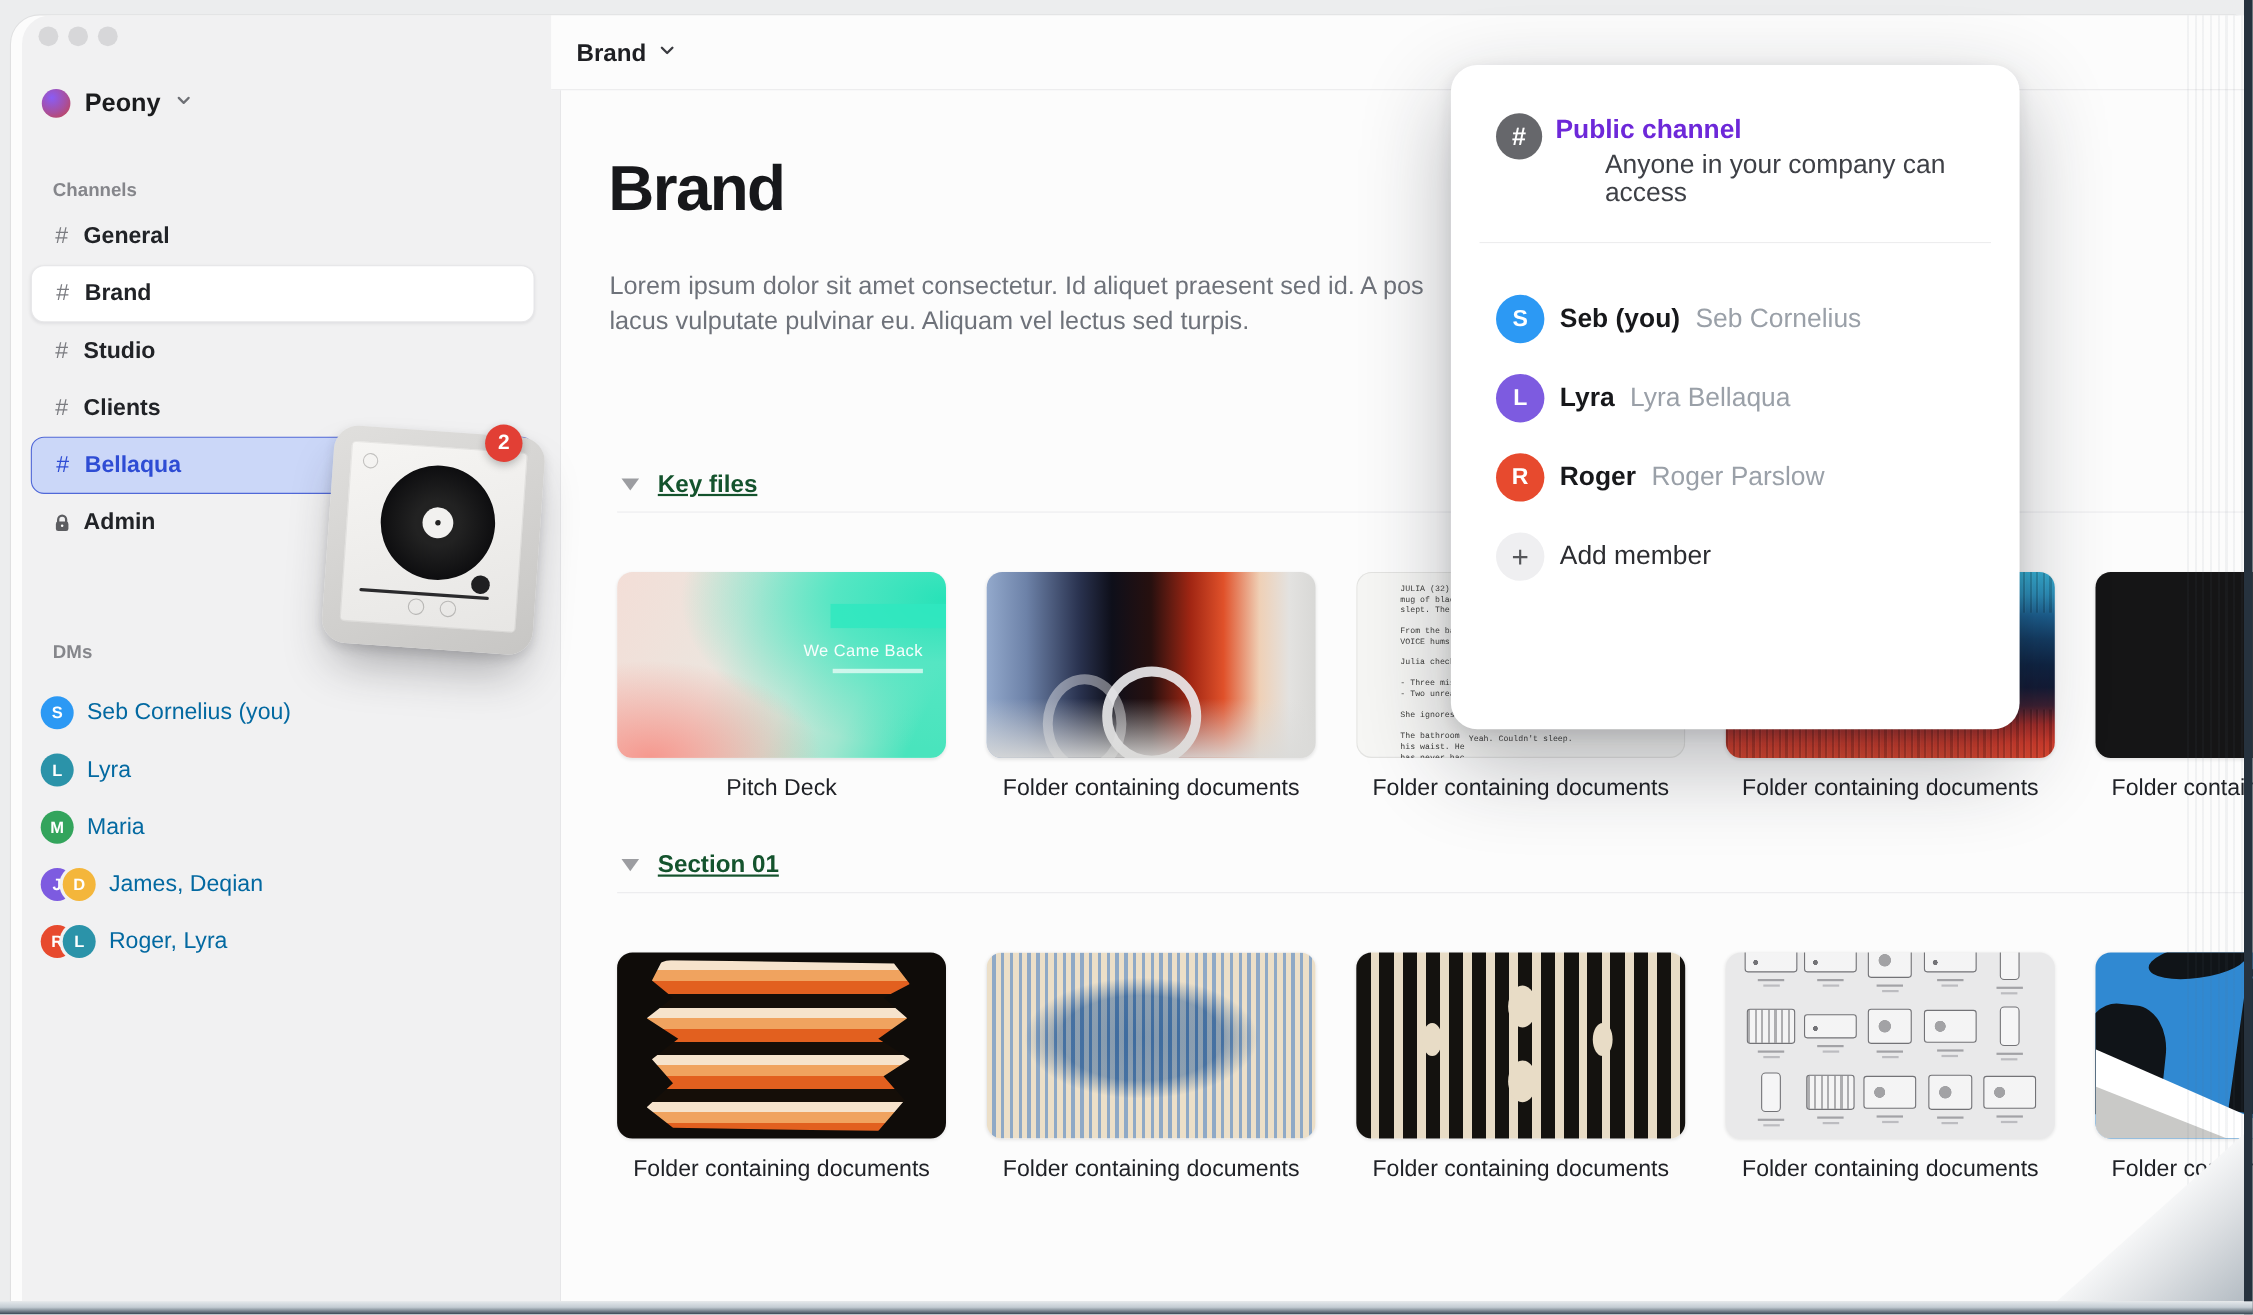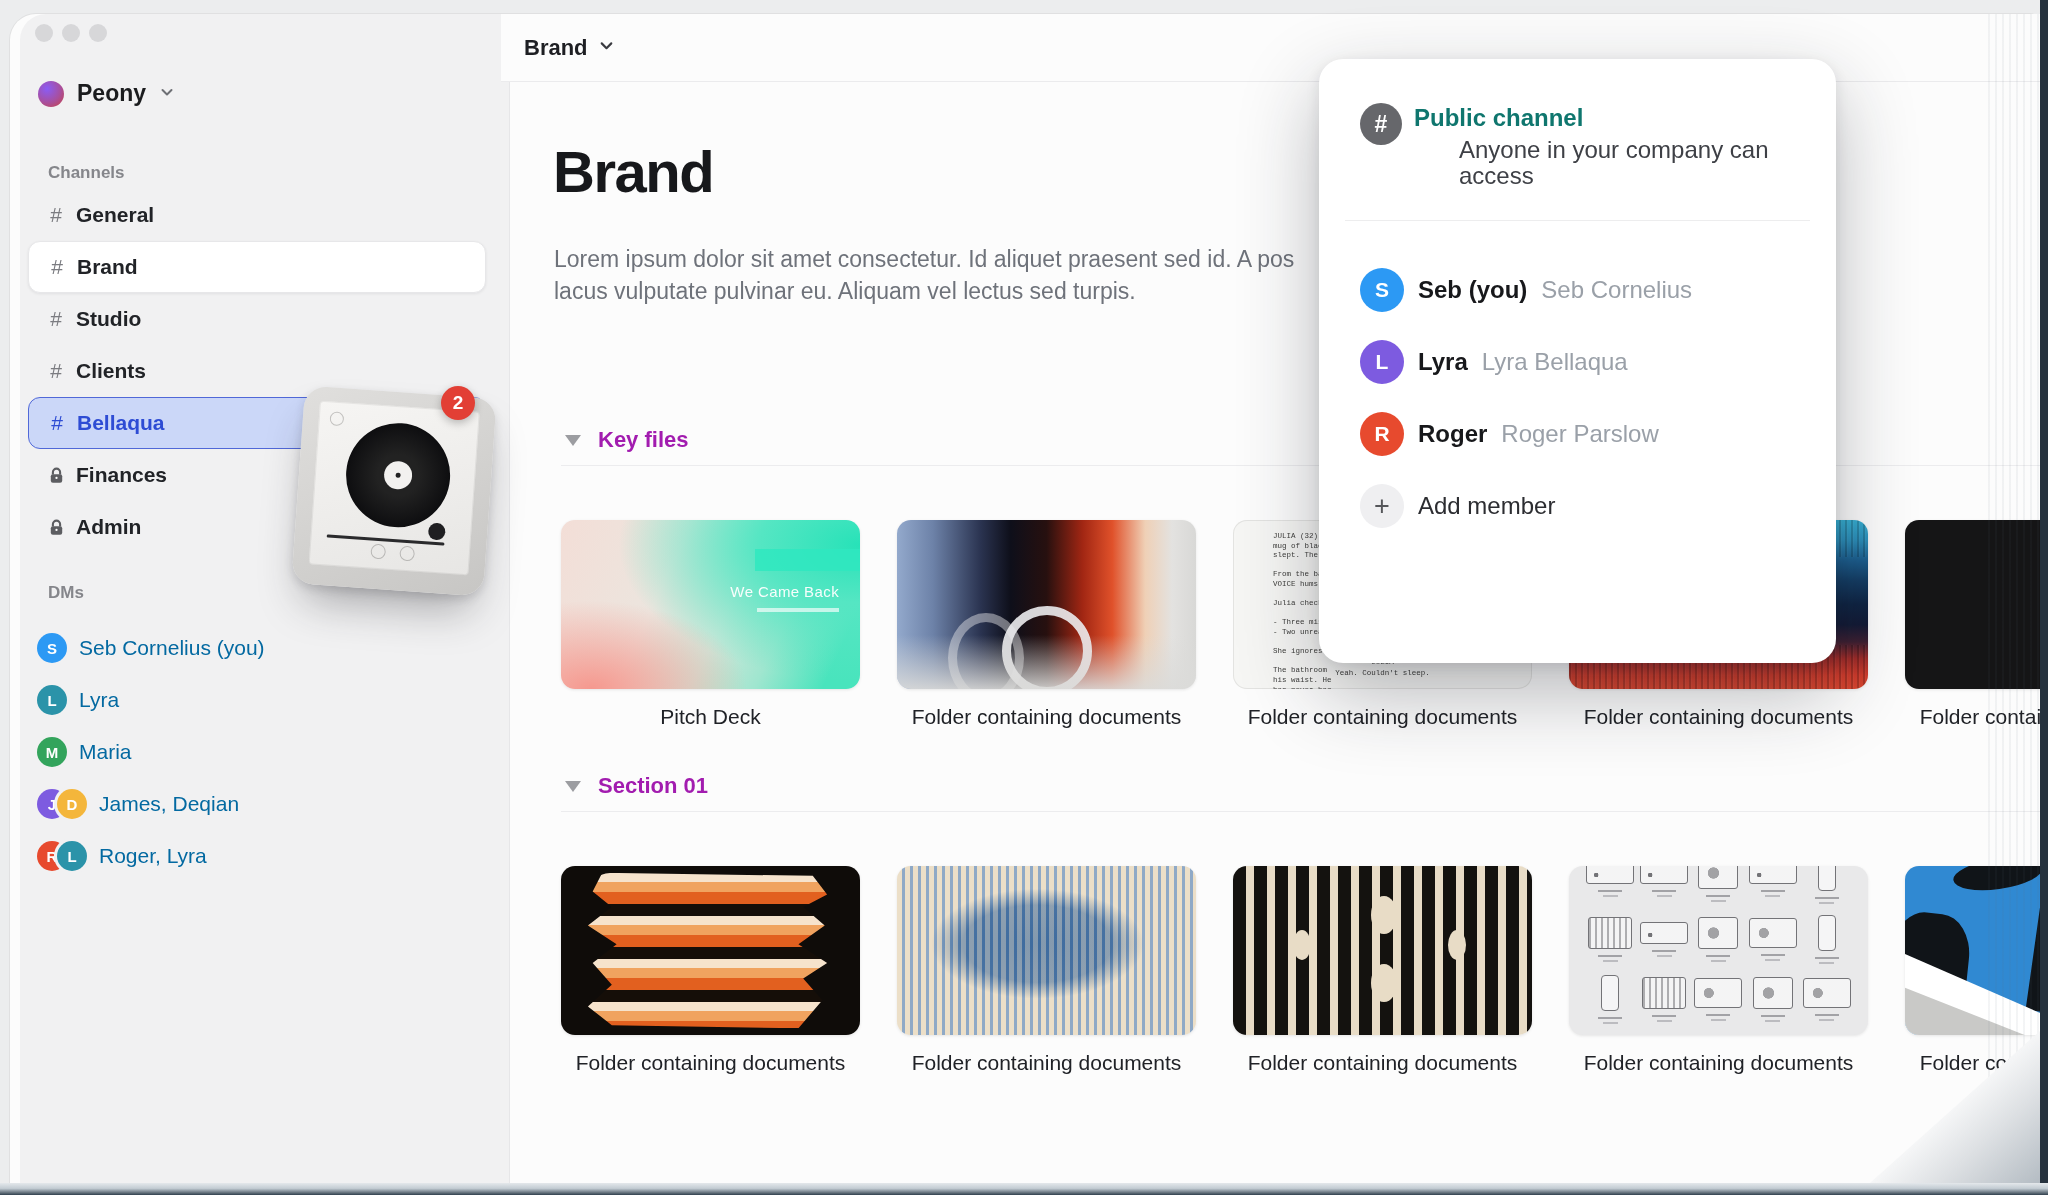--- a/index.html
+++ b/index.html
@@ -62,21 +62,21 @@
   .crumb{display:flex;align-items:center;gap:10px;cursor:pointer;}
   .crumb-label{font-size:22px;font-weight:600;color:#1e1f23;}
   .page-title{position:absolute;left:553px;top:138px;font-size:58px;font-weight:800;
       letter-spacing:-1.5px;color:#17181b;}
   .page-desc{position:absolute;left:554px;top:243px;font-size:23px;line-height:32px;color:#6e727a;}
   .section{position:absolute;left:561px;right:0;}
   #section-0{top:427px;} #section-1{top:773px;}
   .sec-head{display:flex;align-items:center;gap:17px;height:26px;margin-left:4px;cursor:pointer;}
   .tri{width:0;height:0;border-left:8px solid transparent;border-right:8px solid transparent;
       border-top:11px solid #9c9da1;}
-  .sec-label{font-size:22px;font-weight:700;color:#a21caf;}
+  .sec-label{font-size:22px;font-weight:700;color:#14532d;text-decoration:underline;}
   .sec-divider{height:1px;background:#ececee;margin-top:12px;}
   .cards-row{display:flex;gap:37px;margin-top:54px;}
   .card-wrap{width:299px;flex:none;}
   .card{position:relative;width:299px;height:169px;border-radius:14px;overflow:hidden;
       box-shadow:0 1px 3px rgba(25,25,30,.10);cursor:pointer;}
   .caption{margin-top:16px;text-align:center;font-size:21px;font-weight:500;color:#202227;white-space:nowrap;}
   
   .art-pitch{background:
       radial-gradient(95% 95% at 10% 100%,rgba(246,148,138,.95) 0%,rgba(246,148,138,0) 55%),
       radial-gradient(130% 130% at 100% 15%,#27e2b8 0%,#55e6c3 26%,rgba(85,230,195,0) 62%),
@@ -139,21 +139,21 @@
   .fold-w{position:absolute;inset:0;background:#fff;clip-path:polygon(0 52%,62% 100%,0 100%);}
   .fold-g{position:absolute;inset:0;background:#c9c9c7;clip-path:polygon(0 72%,40% 100%,0 100%);}
   
   .popover{position:absolute;left:1319px;top:59px;width:517px;height:604px;background:#fff;border-radius:24px;
       box-shadow:0 30px 80px rgba(25,30,40,.30),0 4px 14px rgba(25,30,40,.10);z-index:40;
       padding:44px 26px 0 26px;box-sizing:border-box;}
   .opt-row{display:flex;padding-left:15px;align-items:flex-start;cursor:pointer;}
   .opt-ico{width:42px;height:42px;margin-right:12px;display:flex;align-items:center;justify-content:center;flex:none;}
   .opt-circ{width:42px;height:42px;border-radius:50%;background:#66676b;color:#fff;font-size:23px;
       font-weight:700;display:flex;align-items:center;justify-content:center;}
-  .opt-title{font-size:24px;font-weight:700;color:#0f766e;line-height:30px;}
+  .opt-title{font-size:24px;font-weight:700;color:#6d28d9;line-height:30px;}
   .opt-sub{font-size:24px;color:#3e4046;margin-top:4px;line-height:26px;margin-left:45px;}
   .opt-row.selected{background:#e9eefb;border-radius:16px;margin-top:24px;padding:14px 0 16px 15px;}
   .opt-row.selected .opt-title{color:#3250d2;}
   .opt-row.selected .opt-sub{color:#3a56d6;}
   .pop-divider{height:1px;background:#ededee;margin-top:31px;}
   #members{margin-top:33px;}
   .mem-row{display:flex;align-items:center;height:72px;padding-left:15px;cursor:pointer;}
   .mem-av{width:44px;height:44px;border-radius:50%;color:#fff;font-weight:700;font-size:21px;
       display:flex;align-items:center;justify-content:center;margin-right:14px;flex:none;}
   .mem-name{font-size:24px;font-weight:700;color:#17181b;margin-right:14px;white-space:nowrap;}
@@ -213,30 +213,20 @@
         <div class="badge" style="background: rgb(226, 63, 53);">2</div>
       </div>
       <div class="ch-row">
         <span class="ico">
           <svg viewBox="0 0 20 20" width="19" height="19">
             <path d="M6.2 9V6.6a3.8 3.8 0 0 1 7.6 0V9" fill="none" stroke="#5c5d61" stroke-width="2.2"></path>
             <rect x="4" y="8.6" width="12" height="9" rx="2.2" fill="#5c5d61"></rect>
             <circle cx="10" cy="12.6" r="1.2" fill="#fff"></circle>
           </svg>
         </span>
-        <span class="ch-label">Finances</span>
-      </div>
-      <div class="ch-row">
-        <span class="ico">
-          <svg viewBox="0 0 20 20" width="19" height="19">
-            <path d="M6.2 9V6.6a3.8 3.8 0 0 1 7.6 0V9" fill="none" stroke="#5c5d61" stroke-width="2.2"></path>
-            <rect x="4" y="8.6" width="12" height="9" rx="2.2" fill="#5c5d61"></rect>
-            <circle cx="10" cy="12.6" r="1.2" fill="#fff"></circle>
-          </svg>
-        </span>
         <span class="ch-label">Admin</span>
       </div>
     </div>
   <div class="side-label" style="top:569px">DMs</div>
   <div id="dms">
       <div class="dm-row">
         <span class="avs" style="width: 30px;">
           <span class="av" style="background: rgb(44, 153, 244);">S</span>
         </span>
         <span class="dm-name">Seb Cornelius (you)</span>

